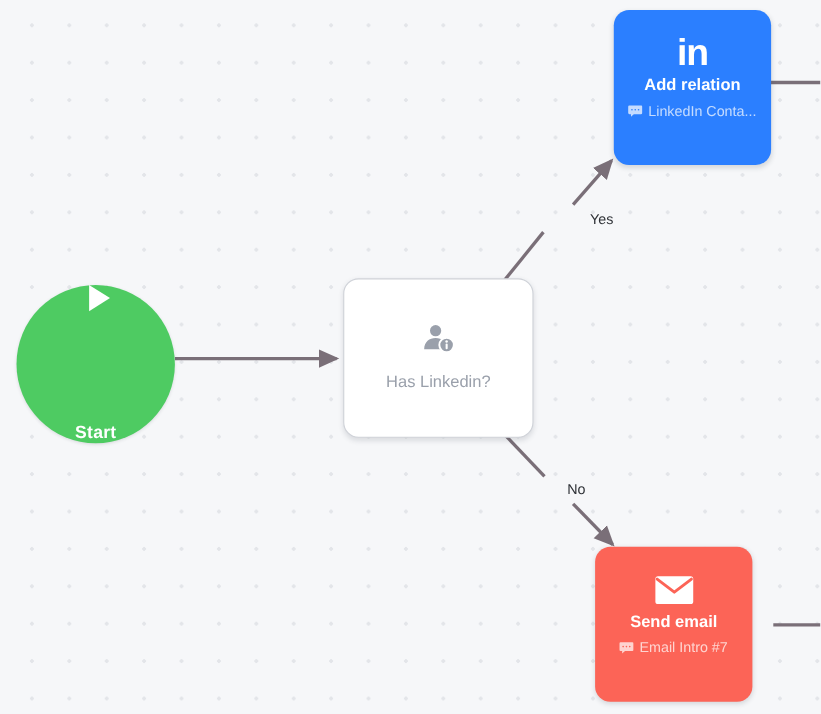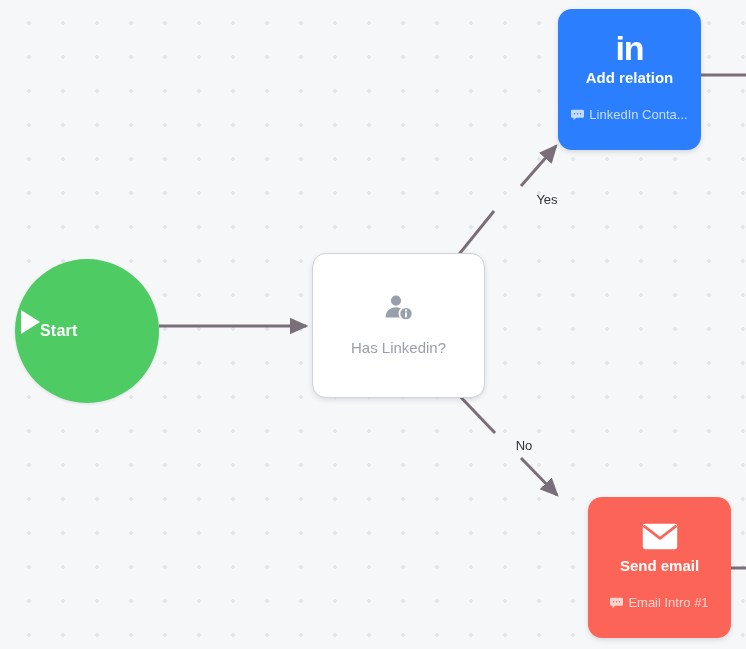--- a/index.html
+++ b/index.html
@@ -41,23 +41,23 @@
 
   
   .start-node {
     left: 15px;
     top: 259px;
     width: 144px;
     height: 144px;
     border-radius: 50%;
     background: #4ecb62;
     display: flex;
-    flex-direction: row;
-    align-items: center;
-    justify-content: flex-start;
+    flex-direction: column;
+    align-items: center;
+    justify-content: space-between;
     box-shadow: 0 1px 3px rgba(40,50,60,0.14);
   }
   .start-node .play-icon {
     width: 0; height: 0;
     border-left: 19px solid #ffffff;
     border-top: 12px solid transparent;
     border-bottom: 12px solid transparent;
     margin-bottom: 18px;
     margin-left: 6px;
   }
@@ -115,34 +115,34 @@
   }
   .card-node .card-title {
     color: #ffffff;
     font-size: 15px;
     font-weight: bold;
   }
   .card-node .card-sub {
     display: flex;
     align-items: center;
     gap: 5px;
-    margin-top: 21px;
+    margin-top: 7px;
     font-size: 13px;
     max-width: 133px;
   }
   .card-node .card-sub-text {
     color: rgba(255,255,255,0.72);
     white-space: nowrap;
     overflow: hidden;
     text-overflow: ellipsis;
   }
   .card-node .card-sub .chat-icon { flex: 0 0 auto; line-height: 0; }
 
   .linkedin-node { left: 558px; top: 9px; background: #2b7fff; }
-  .email-node    { left: 588px; top: 497px; background: #fc6457; text-align: center; }
+  .email-node    { left: 541px; top: 497px; background: #fc6457; text-align: center; }
 
   .li-glyph {
     color: #ffffff;
     font-size: 34px;
     font-weight: bold;
     letter-spacing: -1px;
     line-height: 34px;
   }
 
   
@@ -245,17 +245,17 @@
     <div class="card-title">Send email</div>
     <div class="card-sub">
       <span class="chat-icon">
         <svg width="13" height="12" viewBox="0 0 13 12">
           <path d="M1.2 0.8 H11.8 A1.2 1.2 0 0 1 13 2 V7.6 A1.2 1.2 0 0 1 11.8 8.8 H5.2 L2.6 11.2 V8.8 H1.2 A1.2 1.2 0 0 1 0 7.6 V2 A1.2 1.2 0 0 1 1.2 0.8 z" fill="rgba(255,255,255,0.72)"></path>
           <circle cx="3.5" cy="4.8" r="0.75" fill="#fc6457"></circle>
           <circle cx="6.5" cy="4.8" r="0.75" fill="#fc6457"></circle>
           <circle cx="9.5" cy="4.8" r="0.75" fill="#fc6457"></circle>
         </svg>
       </span>
-      <span class="card-sub-text">Email Intro #1</span>
+      <span class="card-sub-text">Email Intro #7</span>
     </div>
   </div>
 
 </div>
 
 </body></html>

